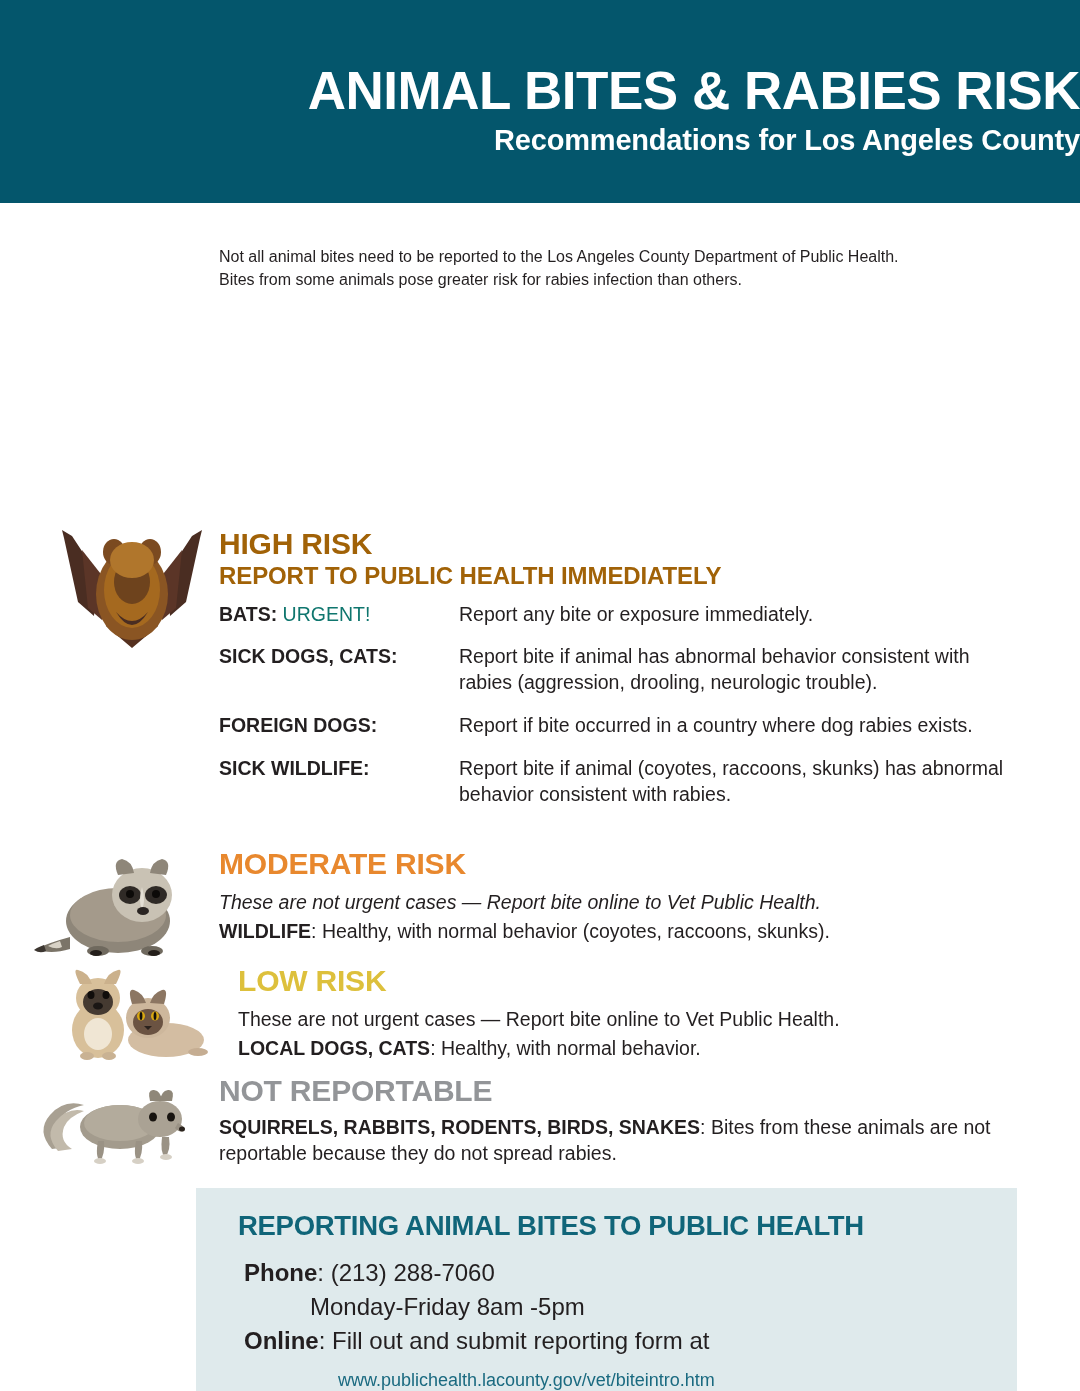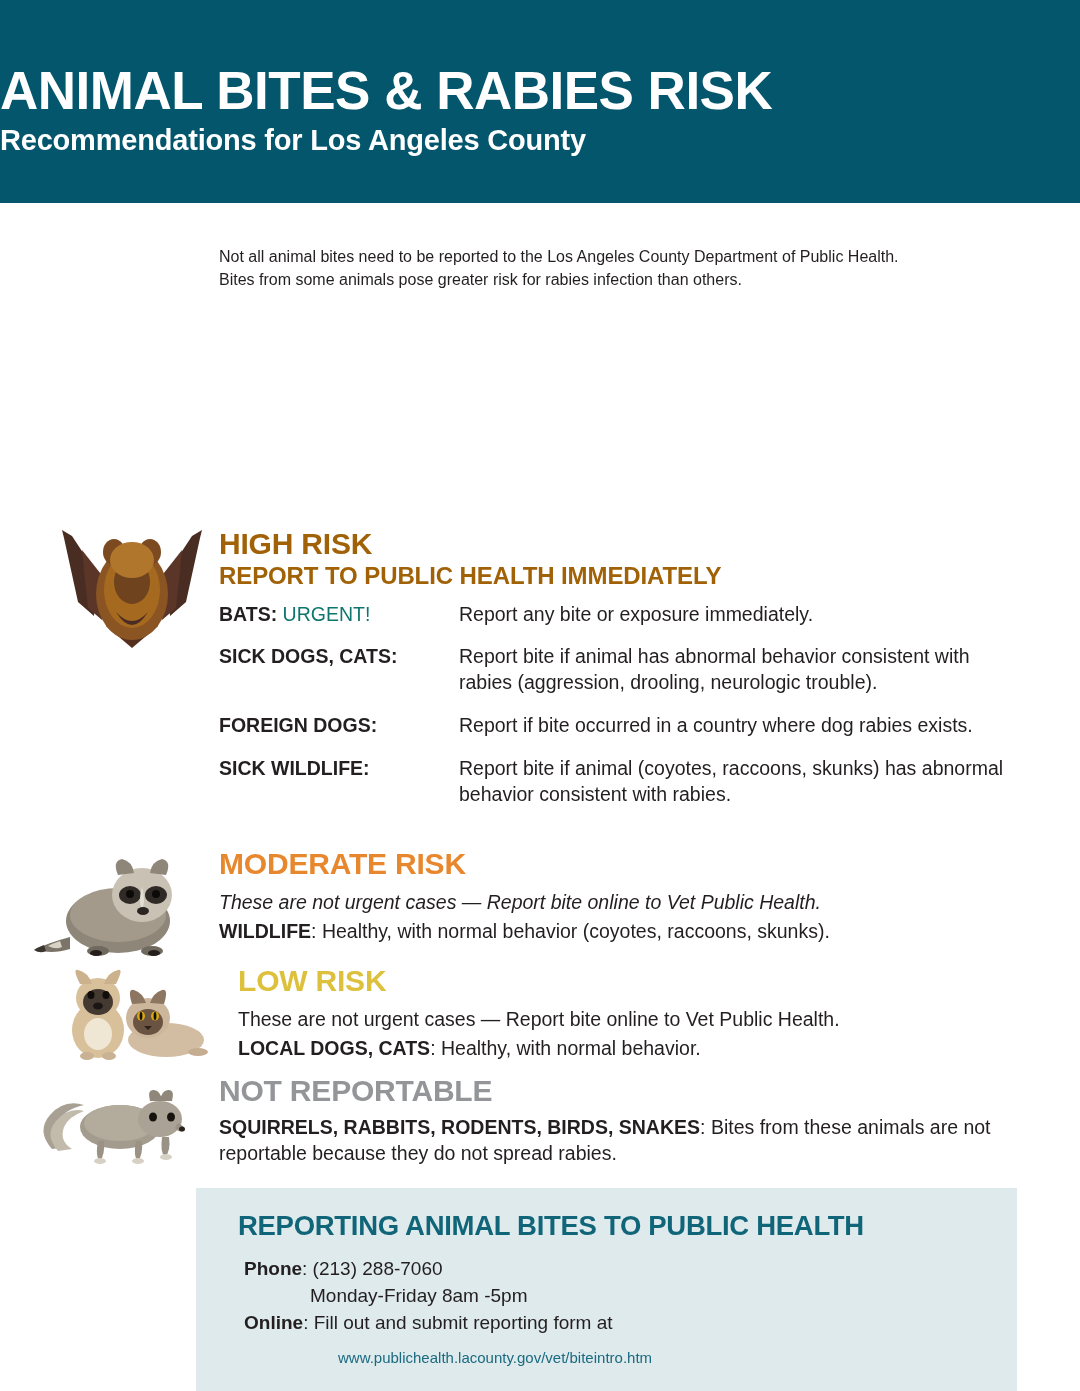--- a/index.html
+++ b/index.html
@@ -17,21 +17,21 @@
   }
 
   
   .header {
     background: #04566c;
     height: 203px;
     width: 1080px;
     box-sizing: border-box;
     display: flex;
     flex-direction: column;
-    align-items: flex-start;
+    align-items: flex-end;
     justify-content: center;
     padding-top: 18px;
   }
   .header h1 {
     margin: 0;
     color: #ffffff;
     font-size: 53px;
     font-weight: bold;
     letter-spacing: -0.5px;
     line-height: 1.02;
@@ -124,27 +124,27 @@
   }
   .reportbox h3 {
     margin: 0 0 0 18px;
     color: #106579;
     font-size: 27.5px;
     font-weight: bold;
     letter-spacing: -0.3px;
   }
   .contact {
     margin: 14px 0 0 24px;
-    font-size: 19px;
+    font-size: 24px;
     line-height: 1.42;
   }
   .contact .ind { padding-left: 66px; display: inline-block; }
   .url {
     margin: 12px 0 0 118px;
-    font-size: 15px;
+    font-size: 18px;
     color: #1a6a80;
   }
 </style>
 </head>
 <body>
 
 <div class="header">
   <h1>ANIMAL BITES &amp; RABIES RISK</h1>
   <h2>Recommendations for Los Angeles County</h2>
 </div>

